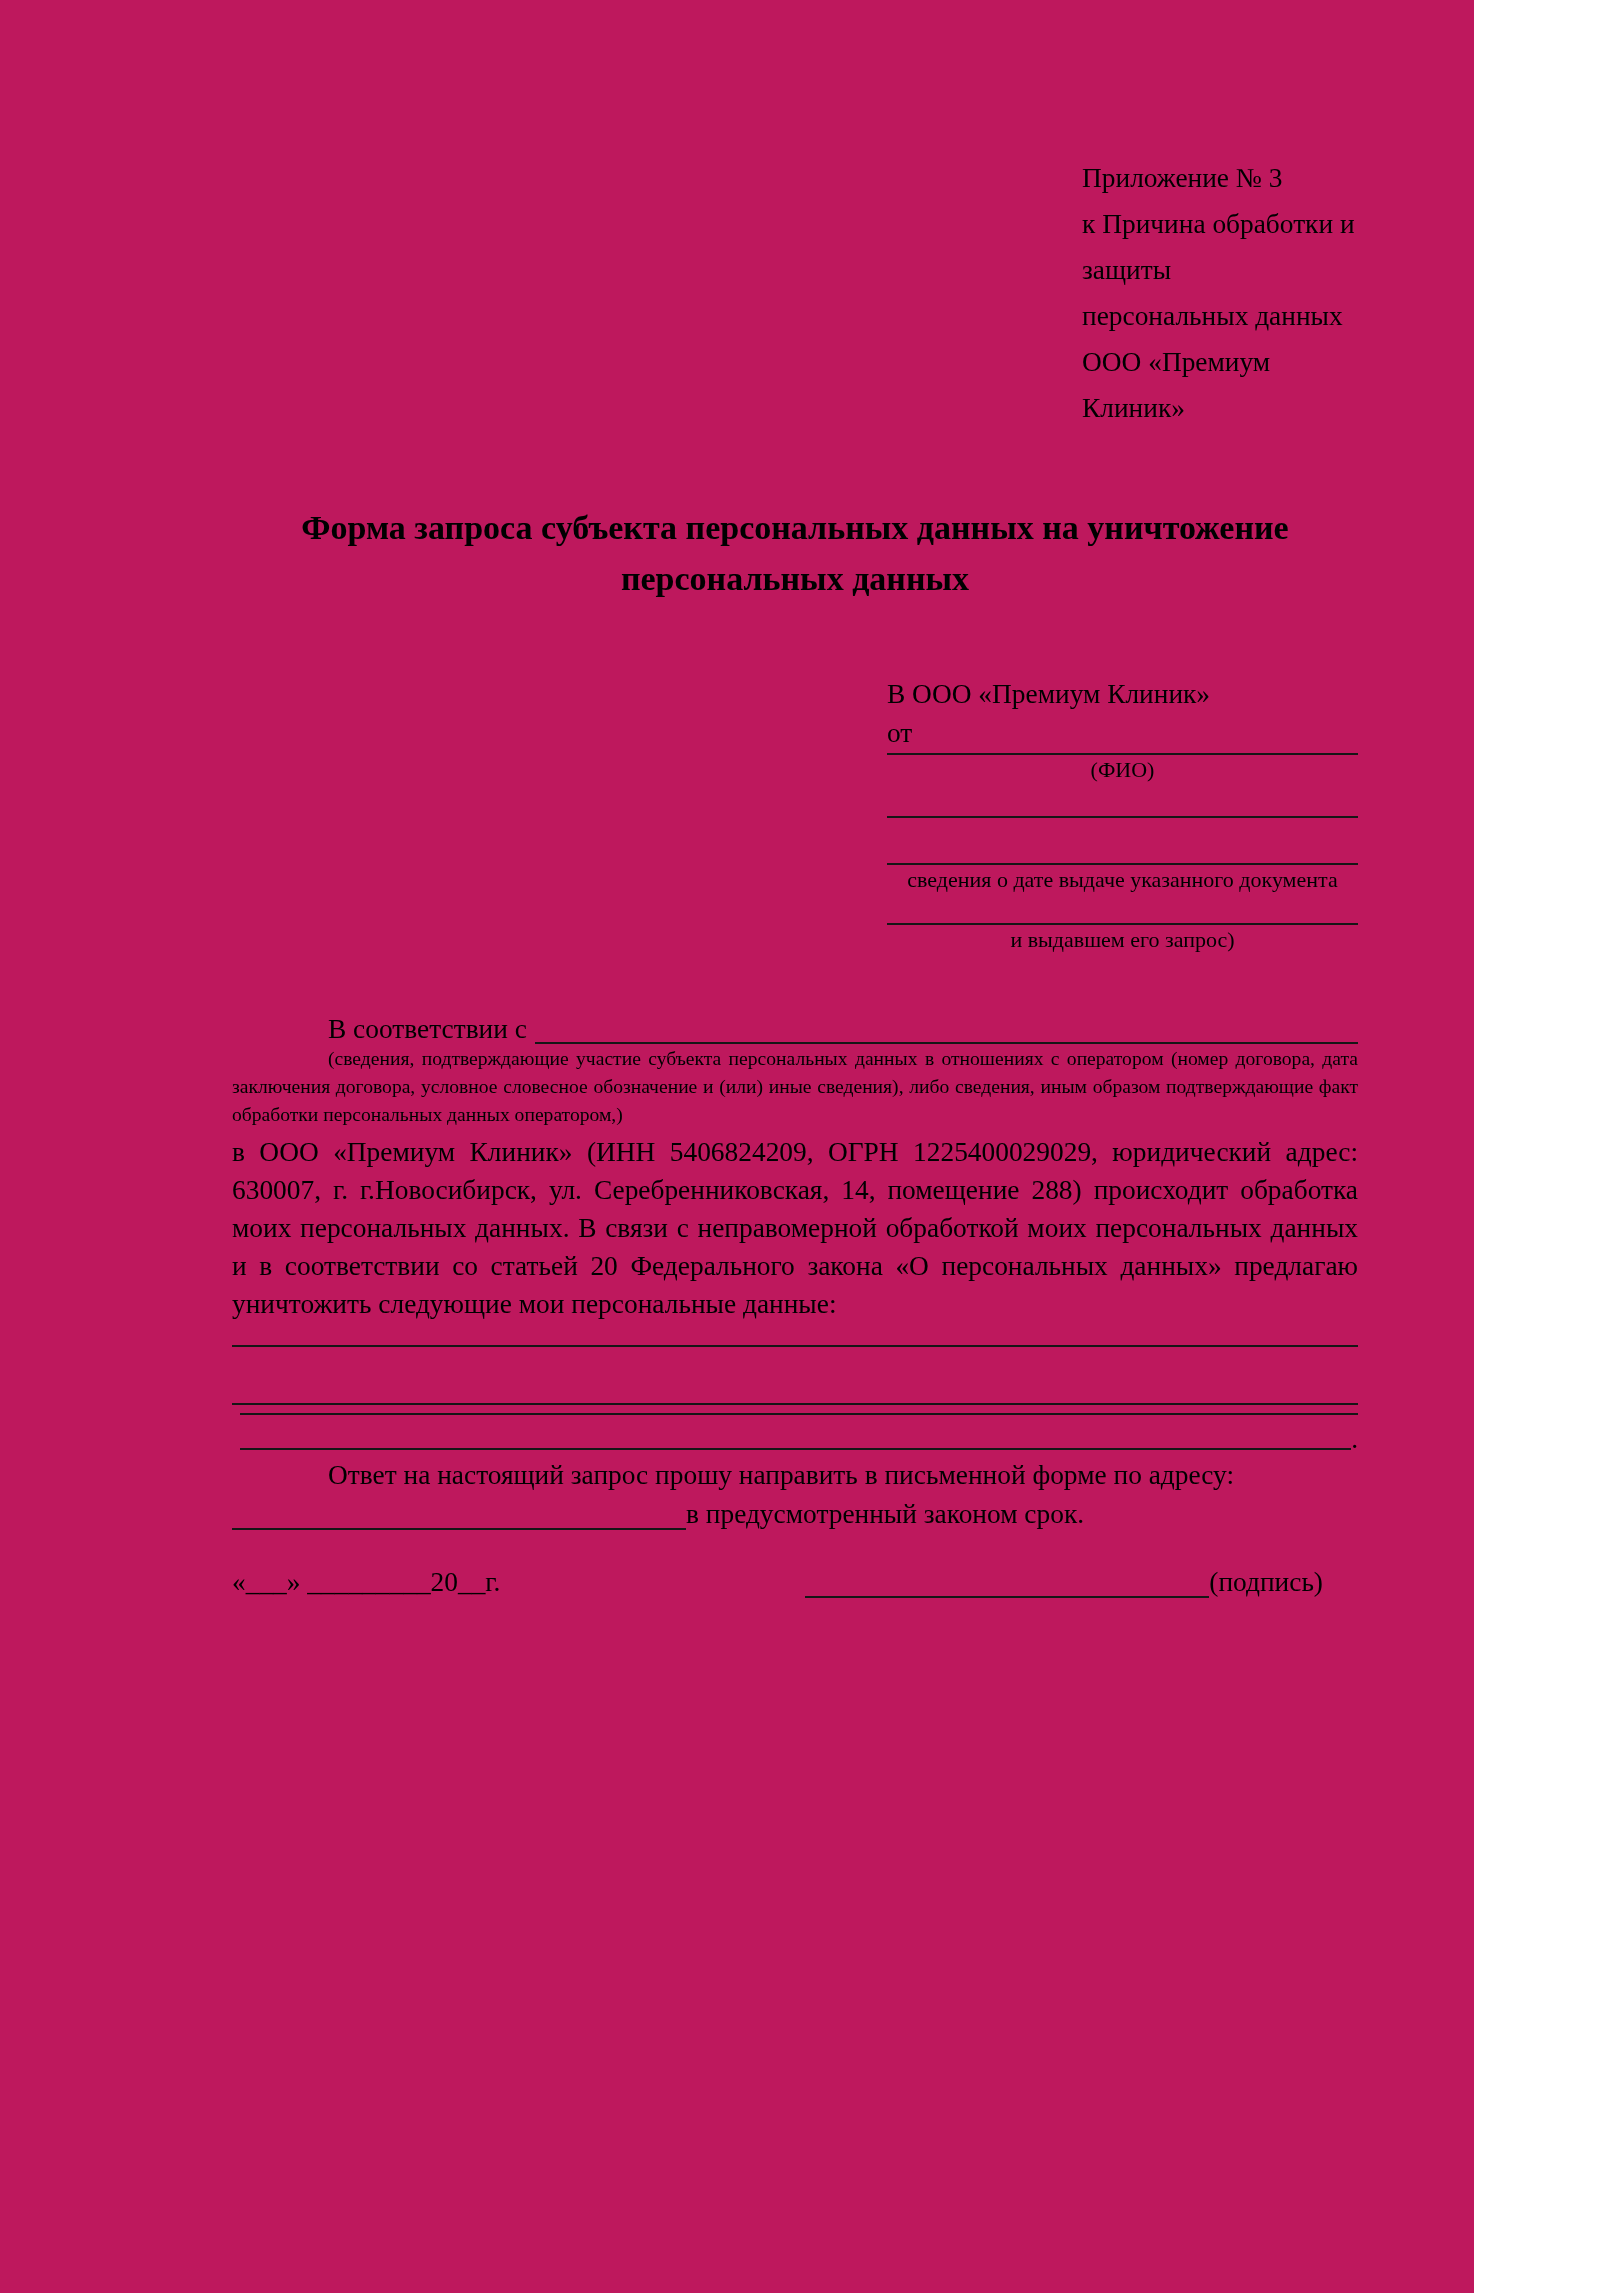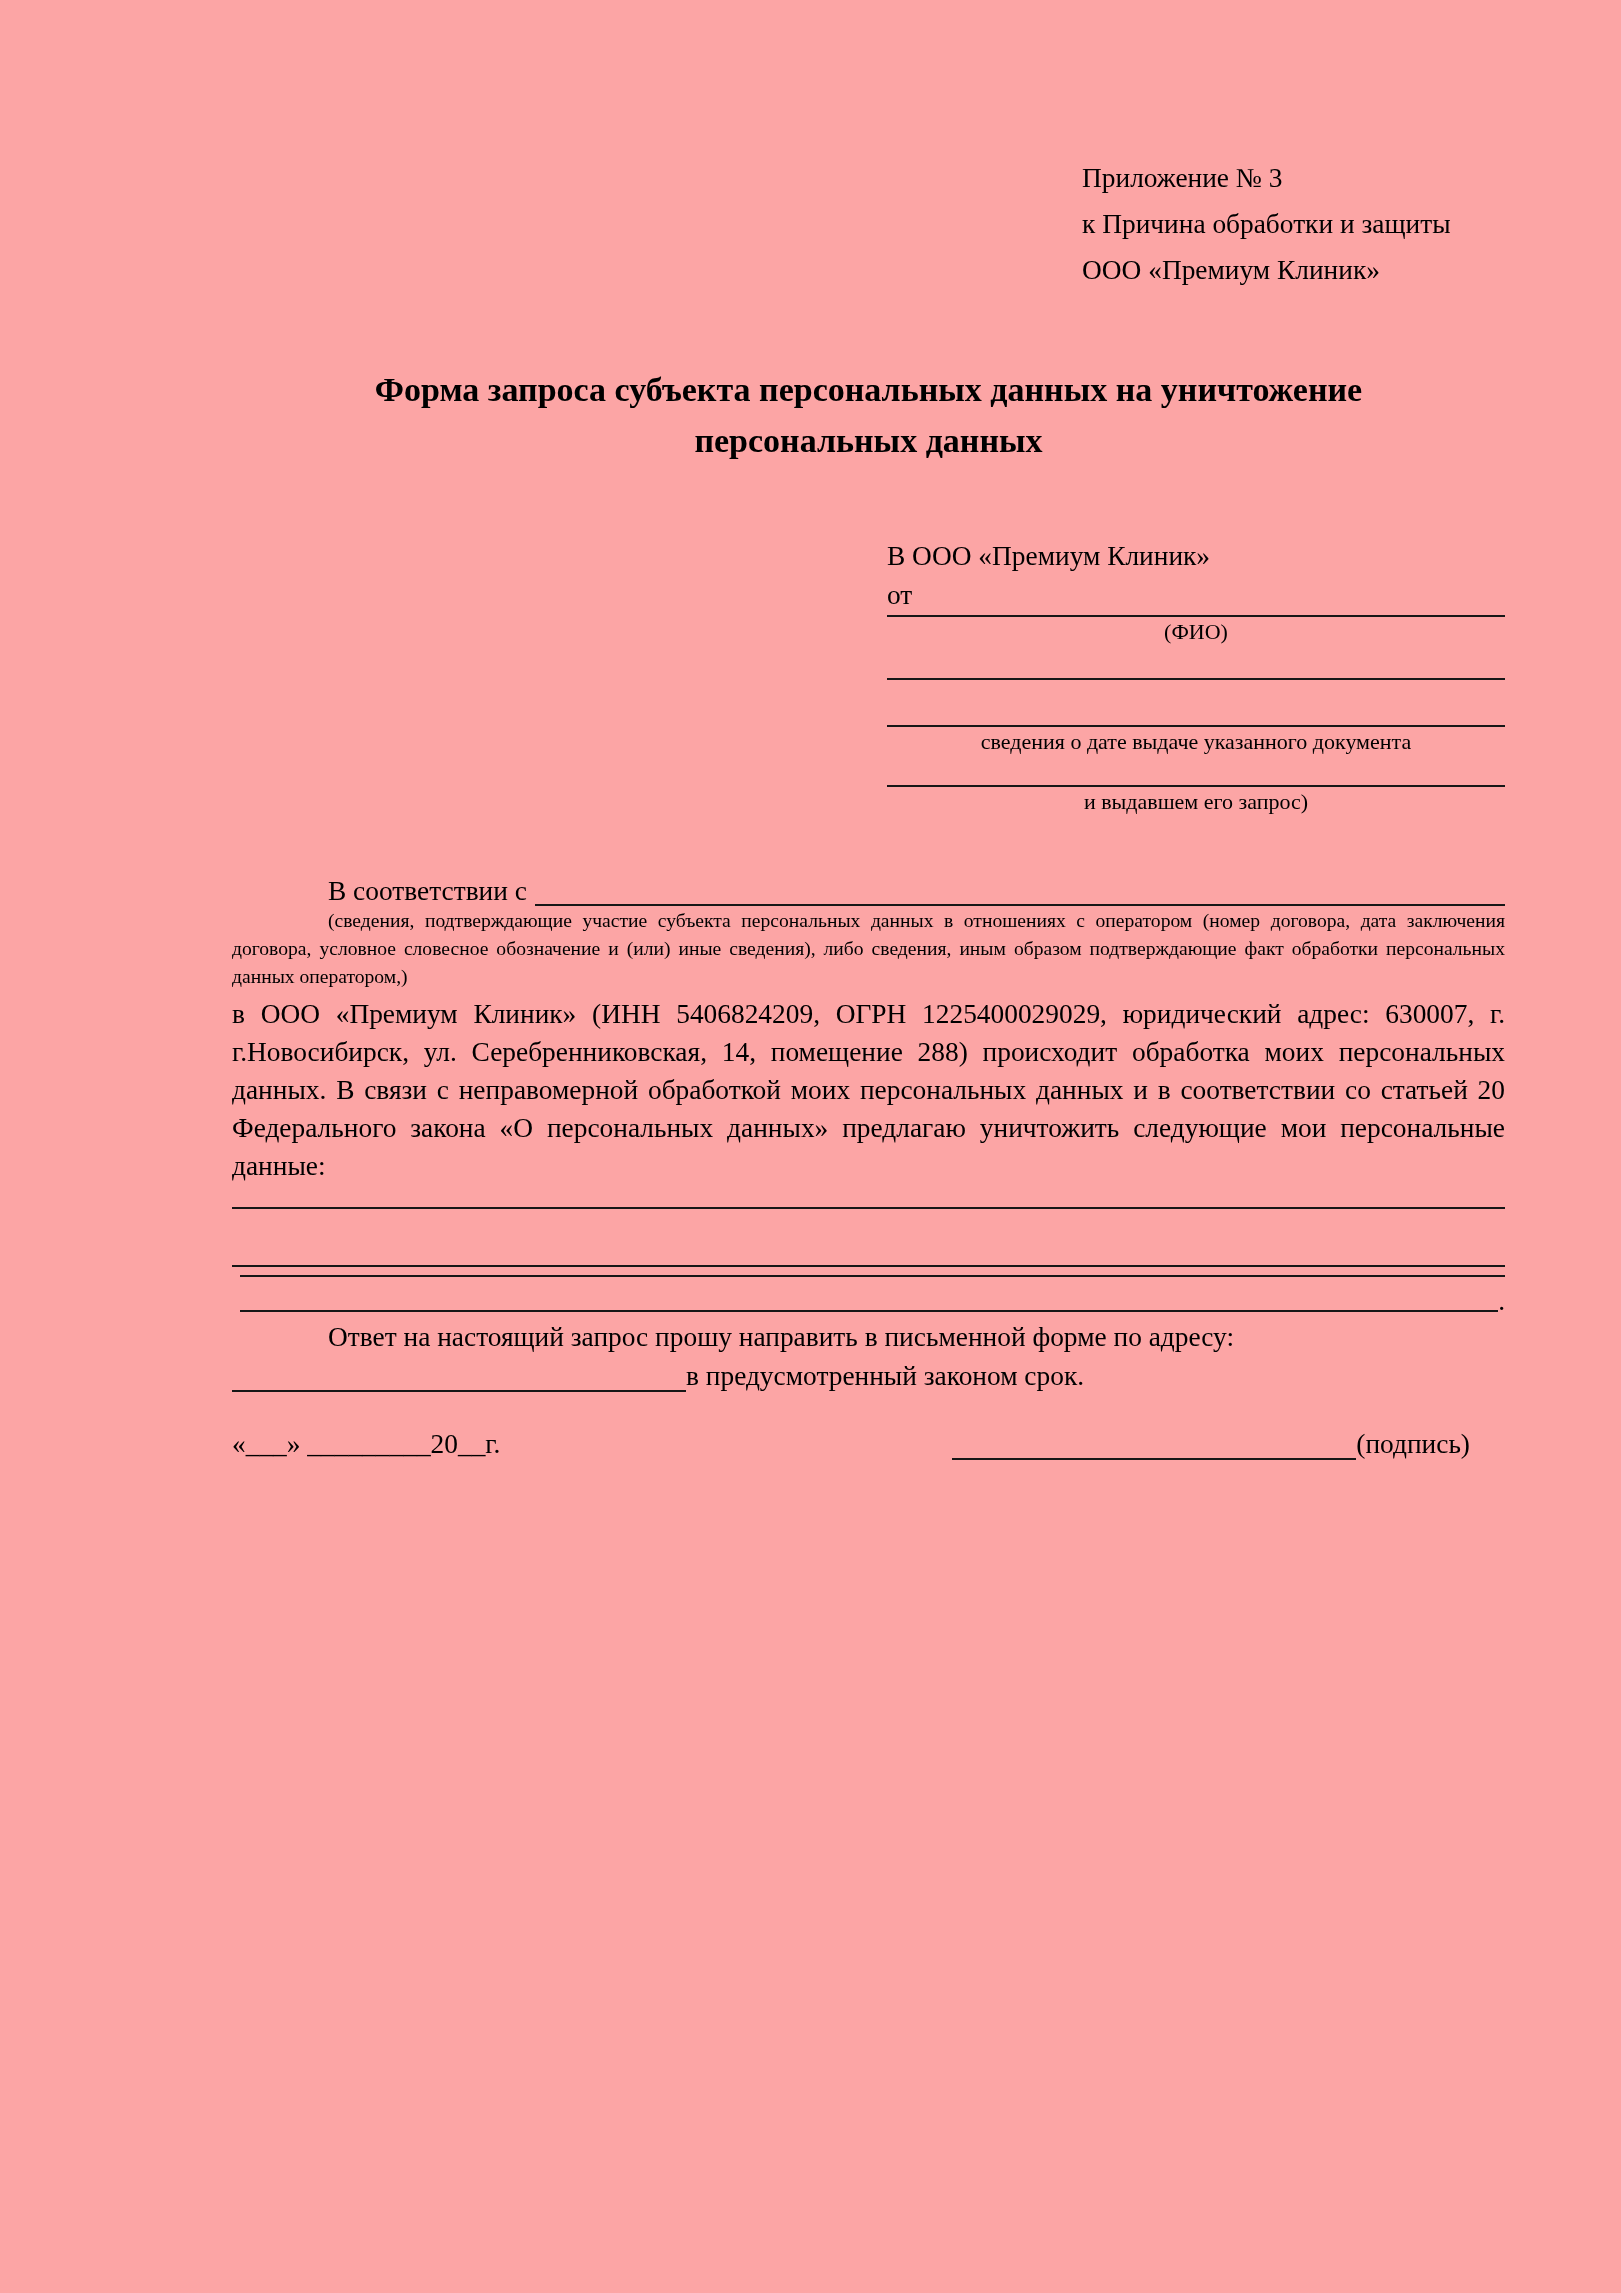--- a/index.html
+++ b/index.html
@@ -2,23 +2,23 @@
 <html><head>
 <meta charset="utf-8">
 <style>
   html, body {
     margin: 0;
     padding: 0;
     background: #ffffff;
   }
   .page {
     position: relative;
-    width: 1621px;
+    width: 1474px;
     height: 2294px;
-    background: #fca5a5;
+    background: #be185d;
     color: #000000;
     font-family: "Liberation Serif", "DejaVu Serif", serif;
     font-size: 27.4px;
     overflow: hidden;
   }
   .content {
     position: absolute;
     left: 232px;
     right: 116px;
     top: 0;
@@ -152,20 +152,21 @@
 </style>
 </head>
 <body>
 
 <div class="page">
   <div class="content">
 
     <div class="annex">
       <div>Приложение № 3</div>
       <div>к Причина обработки и защиты</div>
+      <div>персональных данных</div>
       <div>ООО «Премиум Клиник»</div>
     </div>
 
     <div class="title-wrap">
       <div class="title">Форма запроса субъекта персональных данных на уничтожение персональных данных</div>
     </div>
 
     <div class="recipient">
       <div class="r-line">В ООО «Премиум Клиник»</div>
       <div class="r-line">от</div>

